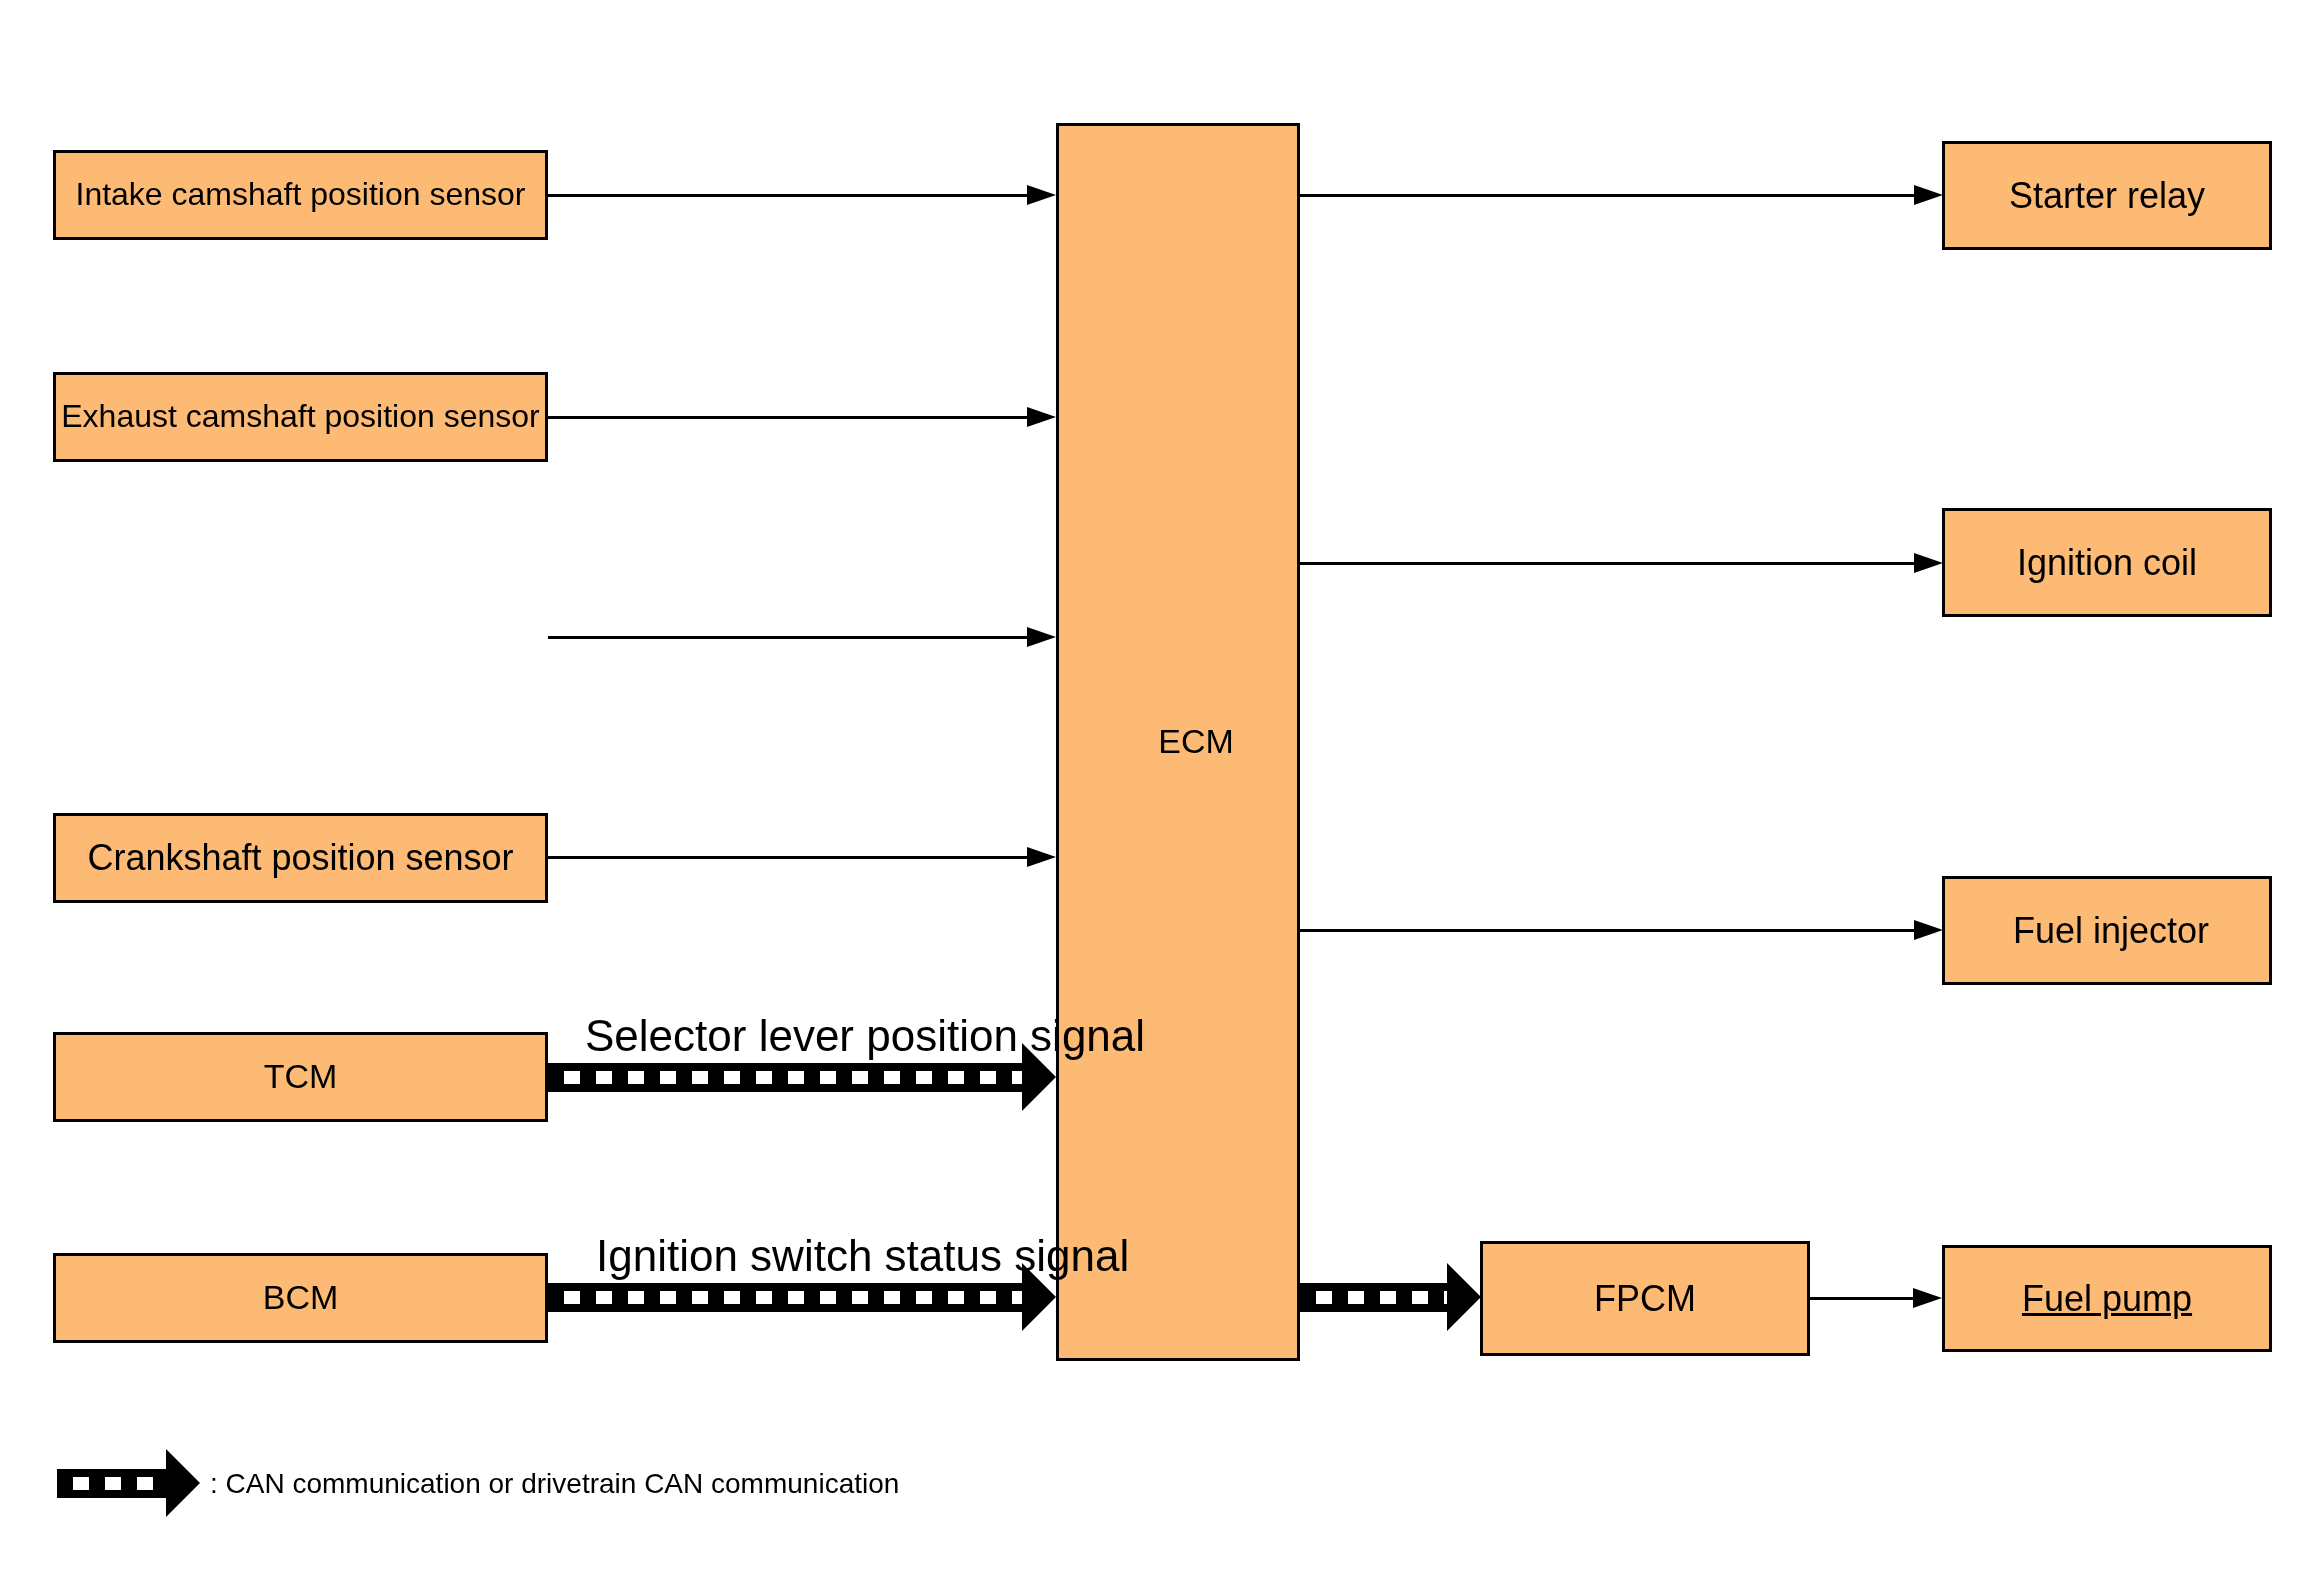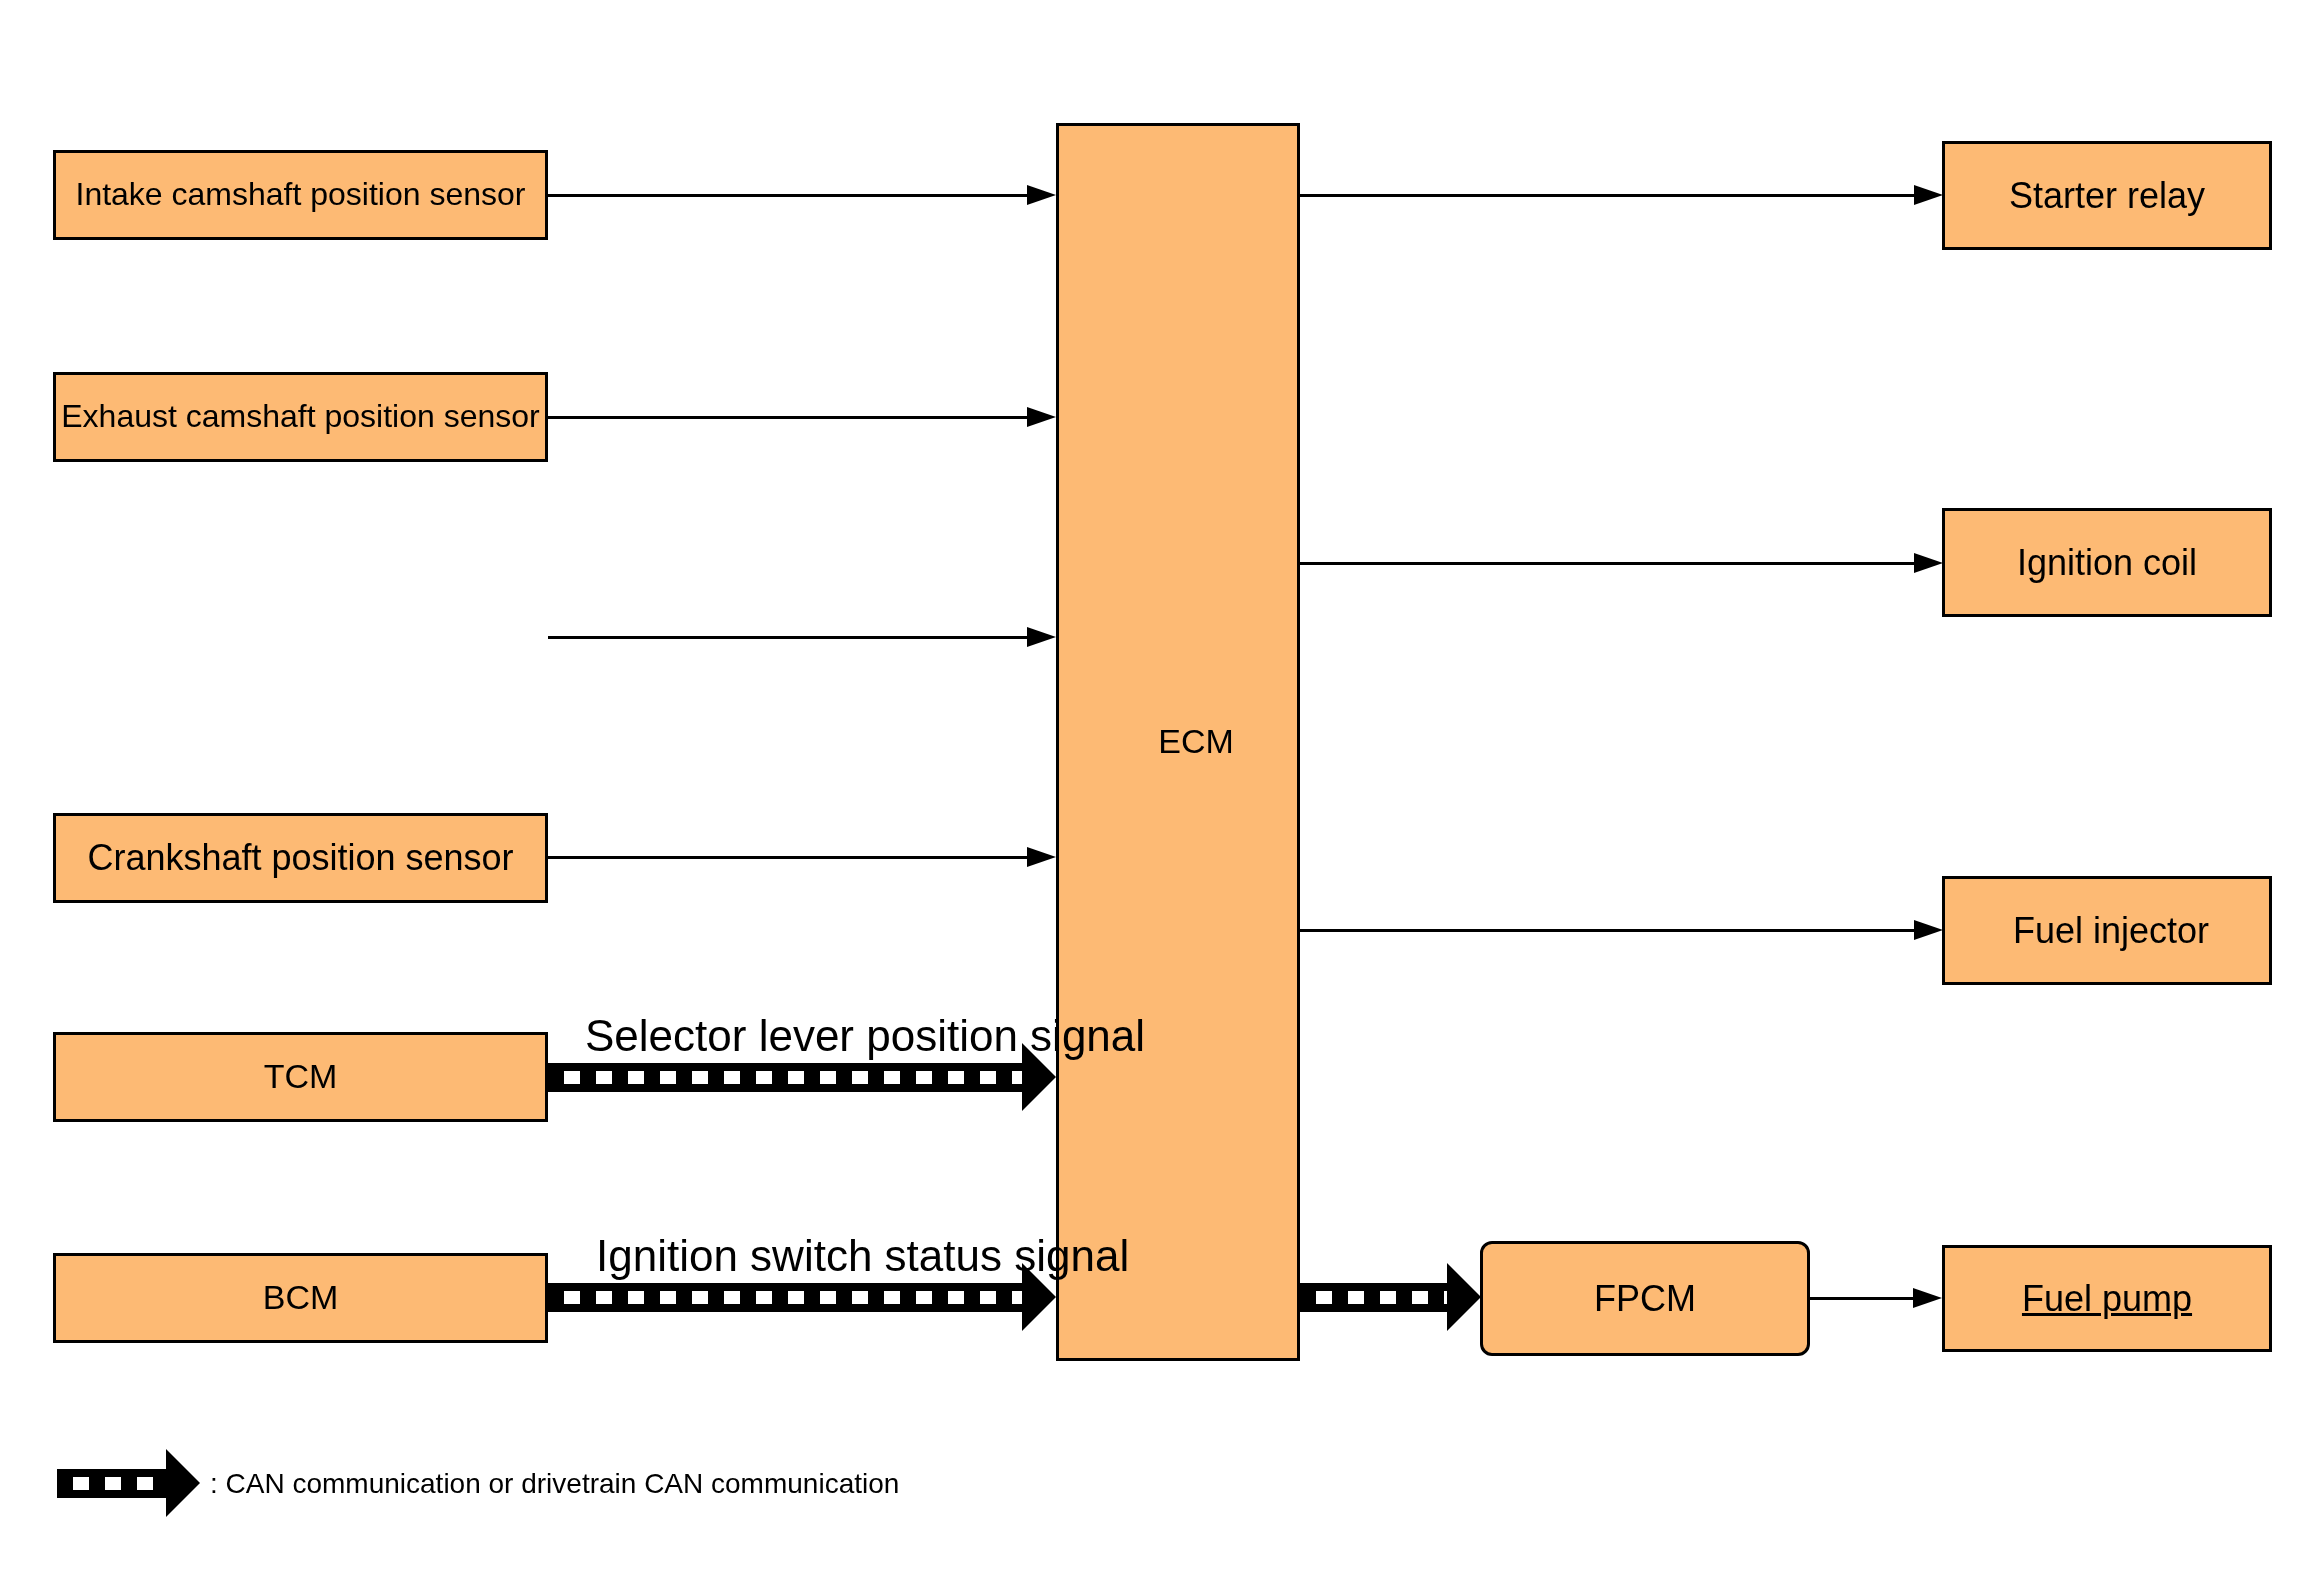--- a/index.html
+++ b/index.html
@@ -58,21 +58,21 @@
     <span class="lbl fs60">TCM</span>
   </div>
   <div class="box lbox" style="top:1253px;">
     <span class="lbl fs60">BCM</span>
   </div>
 
   <div class="box" style="left:1056px;top:123px;width:244px;height:1238px;padding-left:36px;">
     <span class="lbl fs60">ECM</span>
   </div>
 
-  <div class="box" style="left:1480px;top:1241px;width:330px;height:115px;border-radius:12px;">
+  <div class="box" style="left:1480px;top:1241px;width:330px;height:115px;">
     <span class="lbl fs62">FPCM</span>
   </div>
 
   <div class="box rbox" style="top:141px;">
     <span class="lbl fs62">Starter relay</span>
   </div>
   <div class="box rbox" style="top:508px;">
     <span class="lbl fs62">Ignition coil</span>
   </div>
   <div class="box rbox" style="top:876px;padding-left:8px;">

